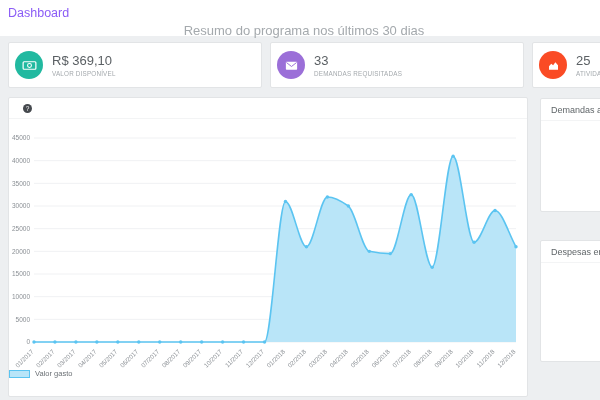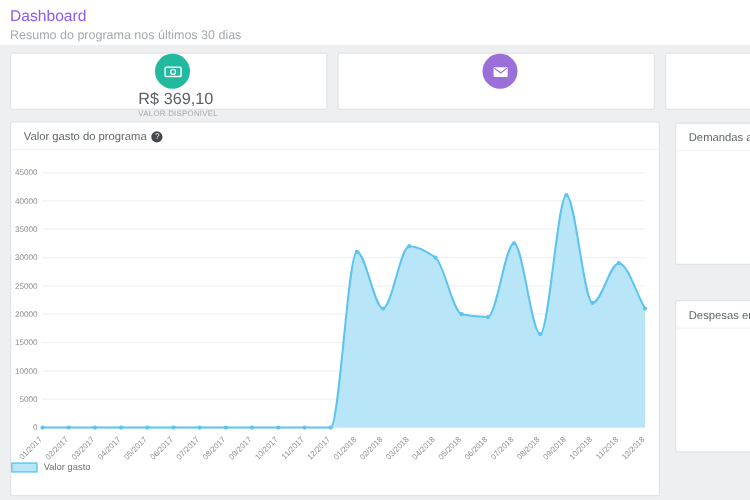--- a/index.html
+++ b/index.html
@@ -2,25 +2,25 @@
 <html><head>
 <meta charset="utf-8">
 <style>
   * { margin:0; padding:0; box-sizing:border-box; }
   html,body { width:600px; height:400px; overflow:hidden; }
   body { background:#edeff1; font-family:"Liberation Sans", sans-serif; position:relative; }
 
   
   .topbar { position:absolute; left:0; top:0; width:600px; height:36px; background:#ffffff; padding:6px 0 0 8px; }
   .topbar h1 { font-size:12.5px; font-weight:500; color:#8b5cf6; }
-  .topbar p { font-size:10px; color:#a4a9ad; margin-top:3px; }
+  .topbar p { font-size:13px; color:#a4a9ad; margin-top:3px;text-align:center; }
 
   
   .card { position:absolute; top:42px; height:46px; width:254px; background:#fff;
-          border:1px solid #e2e4e6; border-radius:2px; display:flex; align-items:center; padding-left:6px;flex-direction:column; }
+          border:1px solid #e2e4e6; border-radius:2px; display:flex; align-items:center; padding-left:6px; }
   .card.c1 { left:8px; } .card.c2 { left:270px; } .card.c3 { left:532px; }
   .stat-circle { width:28px; height:28px; border-radius:50%; display:flex; align-items:center; justify-content:center; flex:0 0 28px; }
   .stat-texts { margin-left:9px; }
   .stat-value { font-size:13px; color:#5b6064; }
   .stat-label { font-size:6.3px; color:#a4a9ad; letter-spacing:.2px; margin-top:2px; text-transform:uppercase; white-space:nowrap; }
 
   
   .panel { position:absolute; background:#fff; border:1px solid #e2e4e6; border-radius:2px; }
   .panel-head { padding:6px 10px 5px 10px; font-size:9px; color:#606669; border-bottom:1px solid #f3f4f5; white-space:nowrap; display:flex; align-items:center; }
   .chart-panel { left:8px; top:97px; width:520px; height:300px; }
@@ -57,37 +57,40 @@
   </div>
 </div>
 
 <div class="card c2">
   <div class="stat-circle" style="background: rgb(155, 111, 216); color: rgb(155, 111, 216);">
     <svg width="15" height="15" viewBox="0 0 20 20">
       <rect x="2.5" y="5" width="15" height="10.5" rx="1" fill="#ffffff"></rect>
       <polyline points="3.2,6 10,11.3 16.8,6" fill="none" stroke="currentColor" stroke-width="1.3"></polyline>
     </svg>
   </div>
+  <div class="stat-texts">
+    <div class="stat-value">33</div>
+    <div class="stat-label">DEMANDAS REQUISITADAS</div>
+  </div>
 </div>
 
 <div class="card c3">
   <div class="stat-circle" style="background: rgb(250, 75, 37); color: rgb(250, 75, 37);">
     <svg width="15" height="15" viewBox="0 0 20 20">
       <path d="M4,15.5 L4,11 L7,7.5 L9.5,9.8 L12.5,5.5 L16,9.5 L16,15.5 Z" fill="#ffffff"></path>
     </svg>
   </div>
   <div class="stat-texts">
     <div class="stat-value">25</div>
     <div class="stat-label">ATIVIDADES</div>
   </div>
 </div>
 
 <div class="panel chart-panel">
   <div class="panel-head">
-    <span>Valor gasto do programa</span>
     <span class="help-badge">?</span>
   </div>
   <svg class="chart-svg" viewBox="0 0 520 300">
       <line x1="25" y1="244" x2="507" y2="244" stroke="#f0f1f3" stroke-width="1"></line>
       <text x="21" y="246.2" text-anchor="end" font-size="6.5" fill="#8a8f94" font-family="Liberation Sans, sans-serif">0</text>
       <line x1="25" y1="221.33333333333334" x2="507" y2="221.33333333333334" stroke="#f0f1f3" stroke-width="1"></line>
       <text x="21" y="223.53333333333333" text-anchor="end" font-size="6.5" fill="#8a8f94" font-family="Liberation Sans, sans-serif">5000</text>
       <line x1="25" y1="198.66666666666669" x2="507" y2="198.66666666666669" stroke="#f0f1f3" stroke-width="1"></line>
       <text x="21" y="200.86666666666667" text-anchor="end" font-size="6.5" fill="#8a8f94" font-family="Liberation Sans, sans-serif">10000</text>
       <line x1="25" y1="176" x2="507" y2="176" stroke="#f0f1f3" stroke-width="1"></line>

